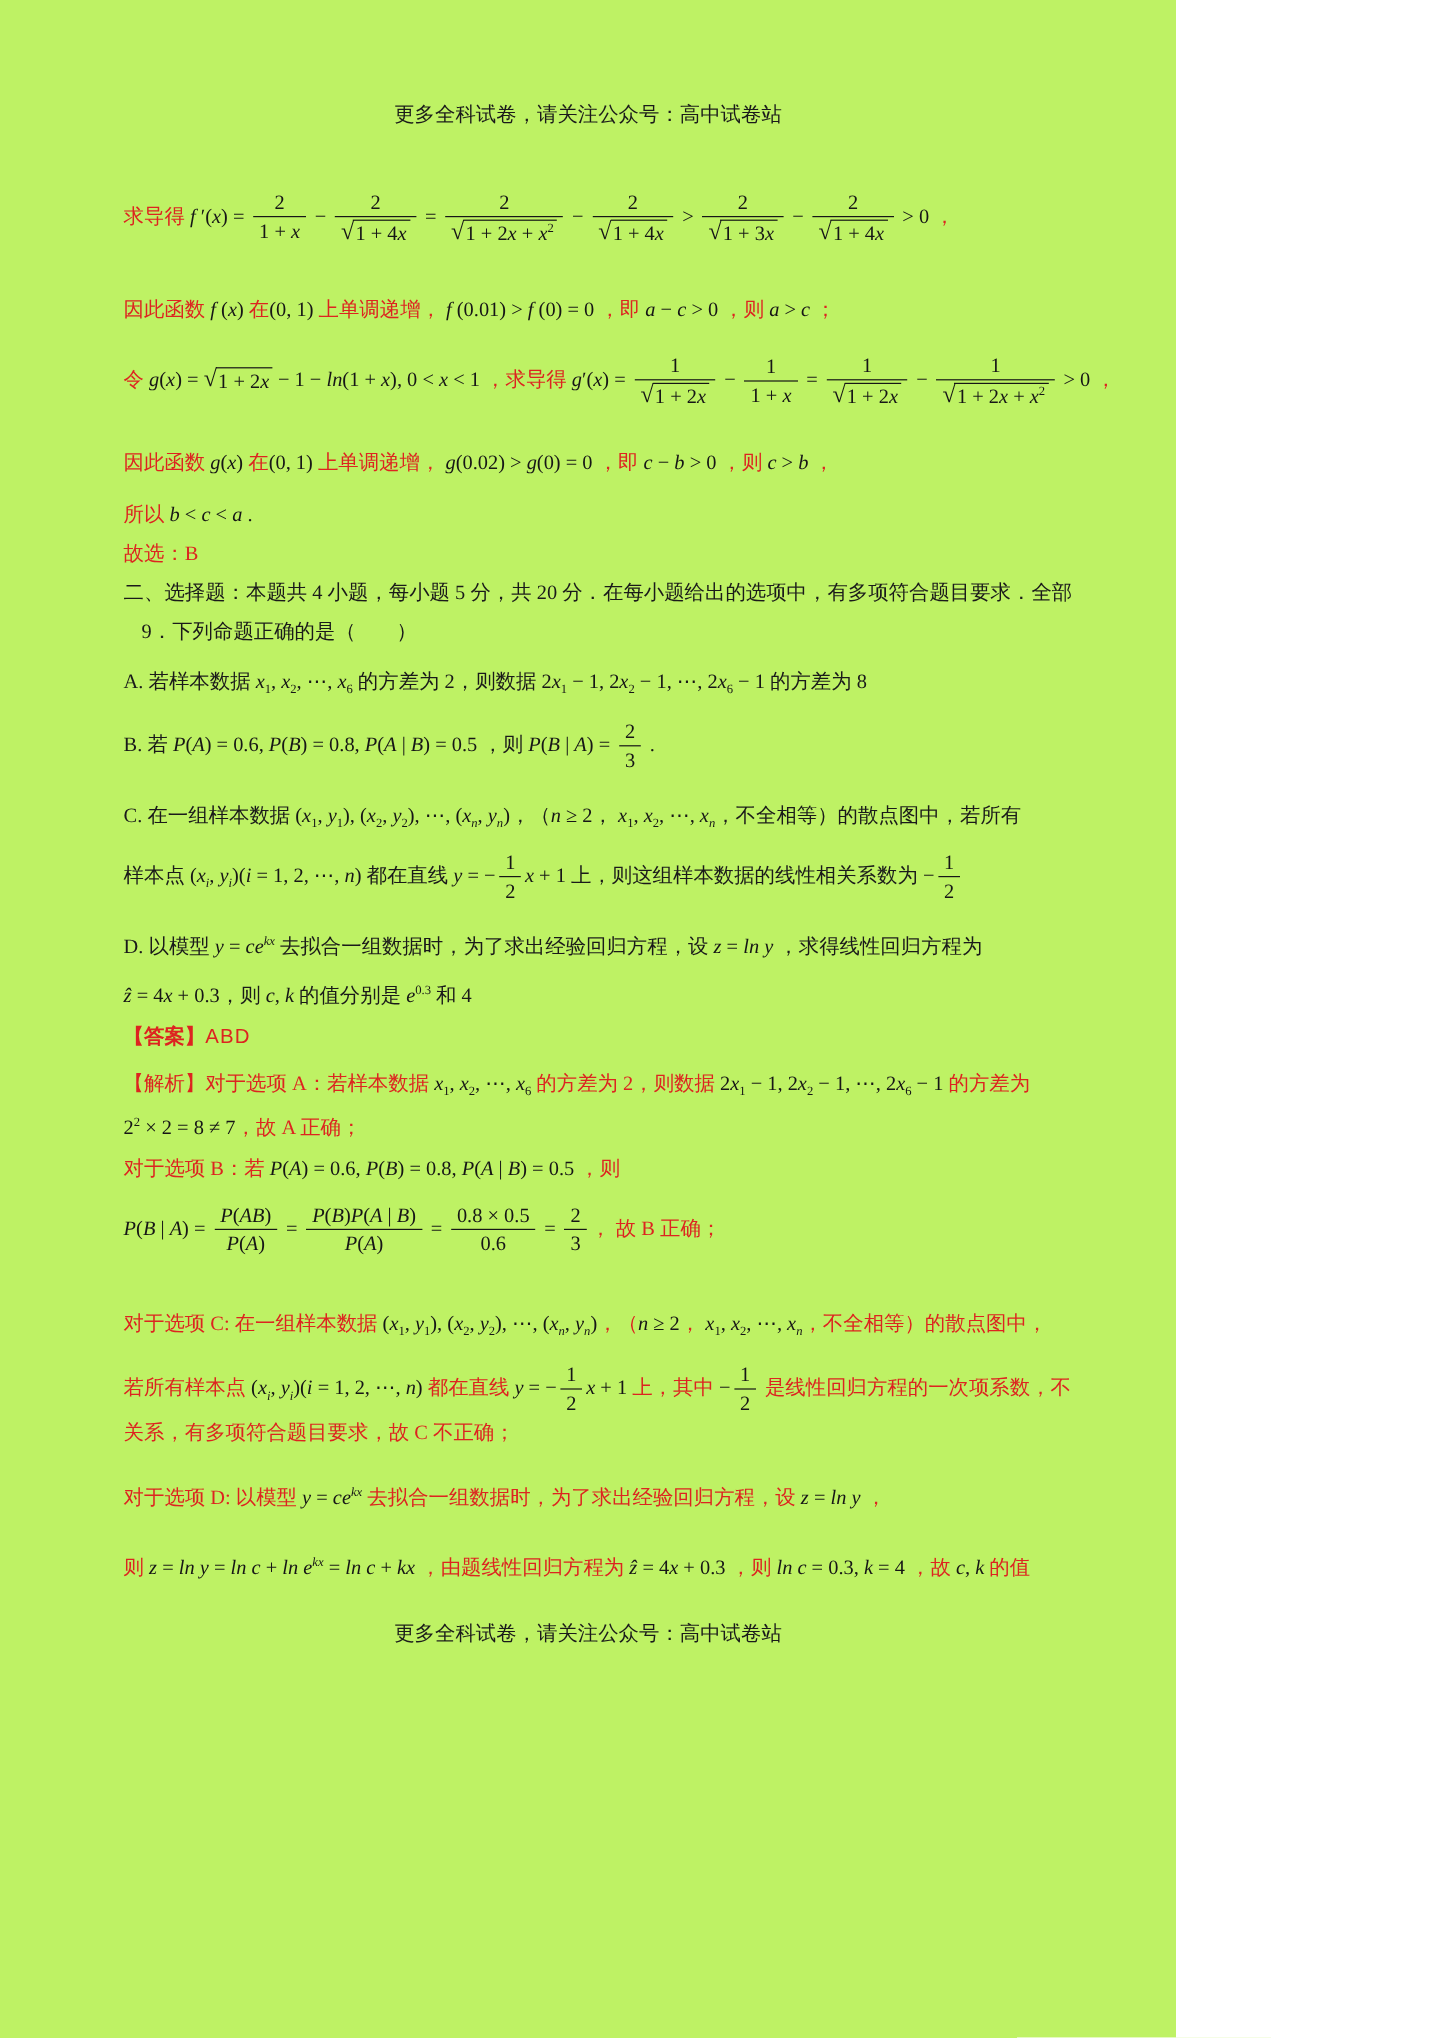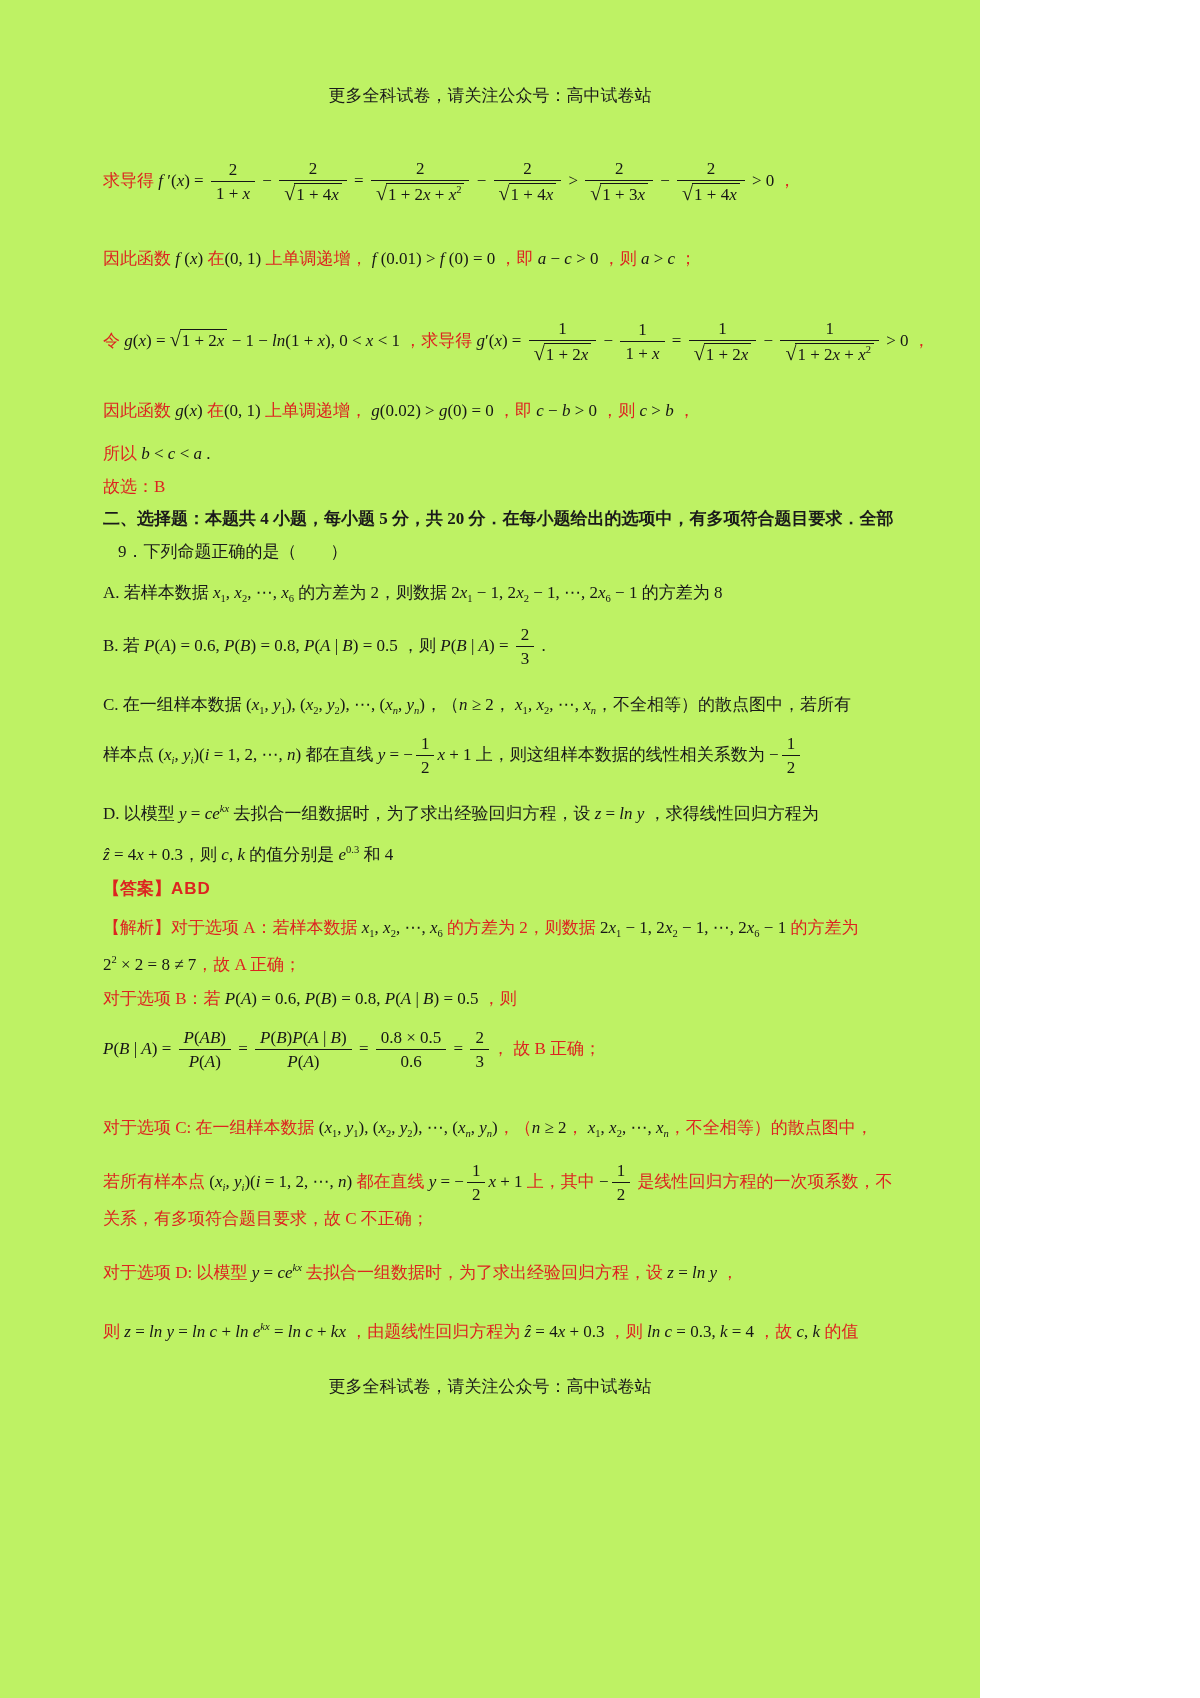--- a/index.html
+++ b/index.html
@@ -2,37 +2,37 @@
 <html><head>
 <meta charset="utf-8">
 <style>
   html,body{margin:0;padding:0;background:#ffffff;}
   .page{position:relative;width:980px;min-height:1698px;background:#bef264;
         font-family:"Liberation Serif", serif;font-size:17px;color:#1a1a1a;overflow:hidden;}
   .content{padding:0 96px 0 103px;}
   .ln{white-space:nowrap;line-height:1.45;}
   .center{text-align:center;white-space:normal;}
   .red{color:#dd2420;}
-  .bold{font-weight:700;}
+  .bold{font-weight:400;}
   .indent{padding-left:15px;}
   
   .mt{color:#161616;}
   .mtx{font-family:"Liberation Serif", serif;}
   .mtx i{font-style:italic;}
   .ctx{font-style:normal;}
   sup{font-size:0.62em;vertical-align:super;line-height:0;}
   sub{font-size:0.62em;vertical-align:sub;line-height:0;}
   .frac{display:inline-flex;flex-direction:column;text-align:center;vertical-align:middle;margin:0 3px;}
   .frac .num{display:block;padding:0 5px 1px;border-bottom:1.6px solid currentColor;line-height:1.18;}
   .frac .den{display:block;padding:2px 5px 0;line-height:1.18;}
   .sqrt{display:inline-flex;align-items:flex-start;white-space:nowrap;}
   .sqrt .rad{font-size:1.18em;line-height:1.05;margin-right:-1px;}
   .sqrt .rdc{border-top:1.6px solid currentColor;line-height:1.15;padding:1px 3px 0 2px;}
   .ans-label{font-weight:700;}
-  .ans-val{font-family:"Liberation Sans", sans-serif;font-weight:700;letter-spacing:1px;}
+  .ans-val{font-family:"Liberation Sans", sans-serif;font-weight:400;letter-spacing:1px;}
 </style>
 </head>
 <body>
 
 <div class="page">
 
   <div class="ln center" style="margin:0;padding-top:84px;">更多全科试卷，请关注公众号：高中试卷站</div>
 
   <div class="content">
 
@@ -66,21 +66,21 @@
         </span><span class="mt mtx"> − </span><span class="frac mt">
           <span class="num"><span class="mt mtx">2</span></span>
           <span class="den"><span class="sqrt mt">
               <span class="rad">√</span>
               <span class="rdc"><span class="mt mtx">1 + 4<i>x</i></span></span>
             </span></span>
         </span><span class="mt mtx"> &gt; 0</span><span class="ctx"> ，</span></div>
 
     <div class="ln red" style="margin-top:42px;"><span class="ctx">因此函数 </span><span class="mt mtx"><i>f</i> (<i>x</i>)</span><span class="ctx"> 在</span><span class="mt mtx">(0, 1)</span><span class="ctx"> 上单调递增， </span><span class="mt mtx"><i>f</i> (0.01) &gt; <i>f</i> (0) = 0</span><span class="ctx"> ，即 </span><span class="mt mtx"><i>a</i> − <i>c</i> &gt; 0</span><span class="ctx"> ，则 </span><span class="mt mtx"><i>a</i> &gt; <i>c</i></span><span class="ctx"> ；</span></div>
 
-    <div class="ln red" style="margin-top:48px;"><span class="ctx">令 </span><span class="mt mtx"><i>g</i>(<i>x</i>) = </span><span class="sqrt mt">
+    <div class="ln red" style="margin-top:24px;"><span class="ctx">令 </span><span class="mt mtx"><i>g</i>(<i>x</i>) = </span><span class="sqrt mt">
           <span class="rad">√</span>
           <span class="rdc"><span class="mt mtx">1 + 2<i>x</i></span></span>
         </span><span class="mt mtx"> − 1 − <i>l</i><i>n</i>(1 + <i>x</i>), 0 &lt; <i>x</i> &lt; 1</span><span class="ctx"> ，求导得 </span><span class="mt mtx"><i>g</i>′(<i>x</i>) = </span><span class="frac mt">
           <span class="num"><span class="mt mtx">1</span></span>
           <span class="den"><span class="sqrt mt">
               <span class="rad">√</span>
               <span class="rdc"><span class="mt mtx">1 + 2<i>x</i></span></span>
             </span></span>
         </span><span class="mt mtx"> − </span><span class="frac mt">
           <span class="num"><span class="mt mtx">1</span></span>

